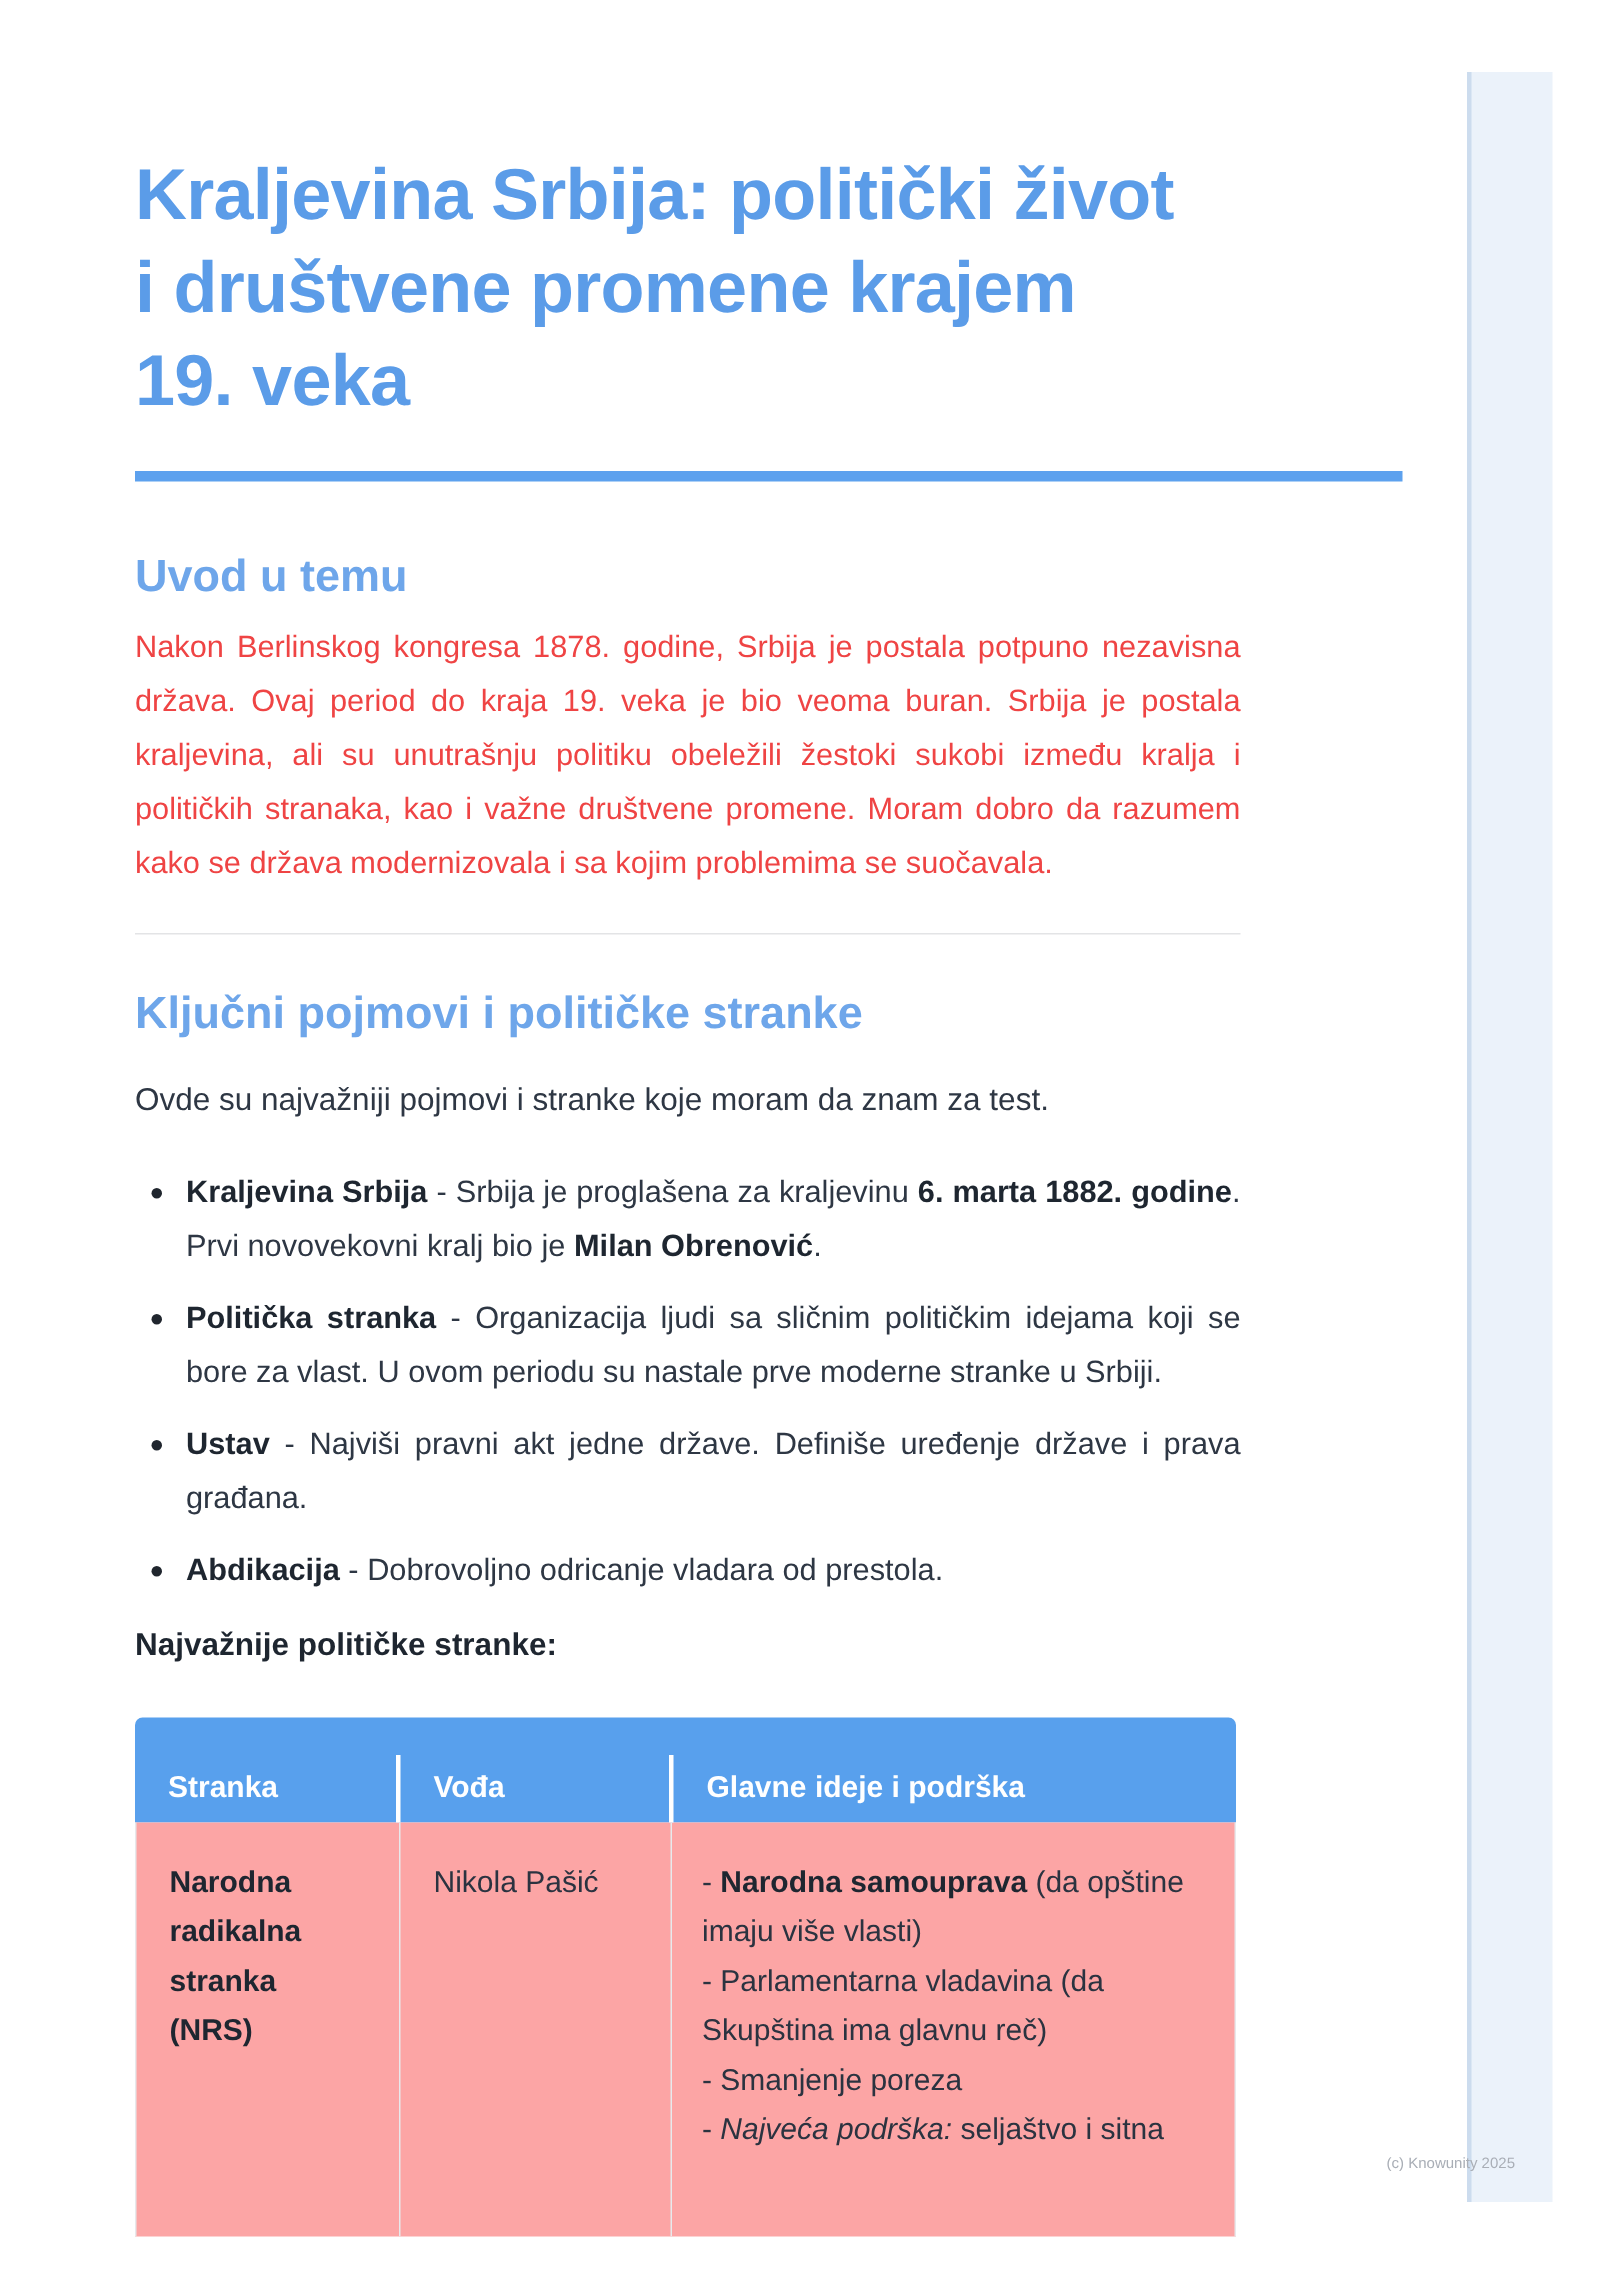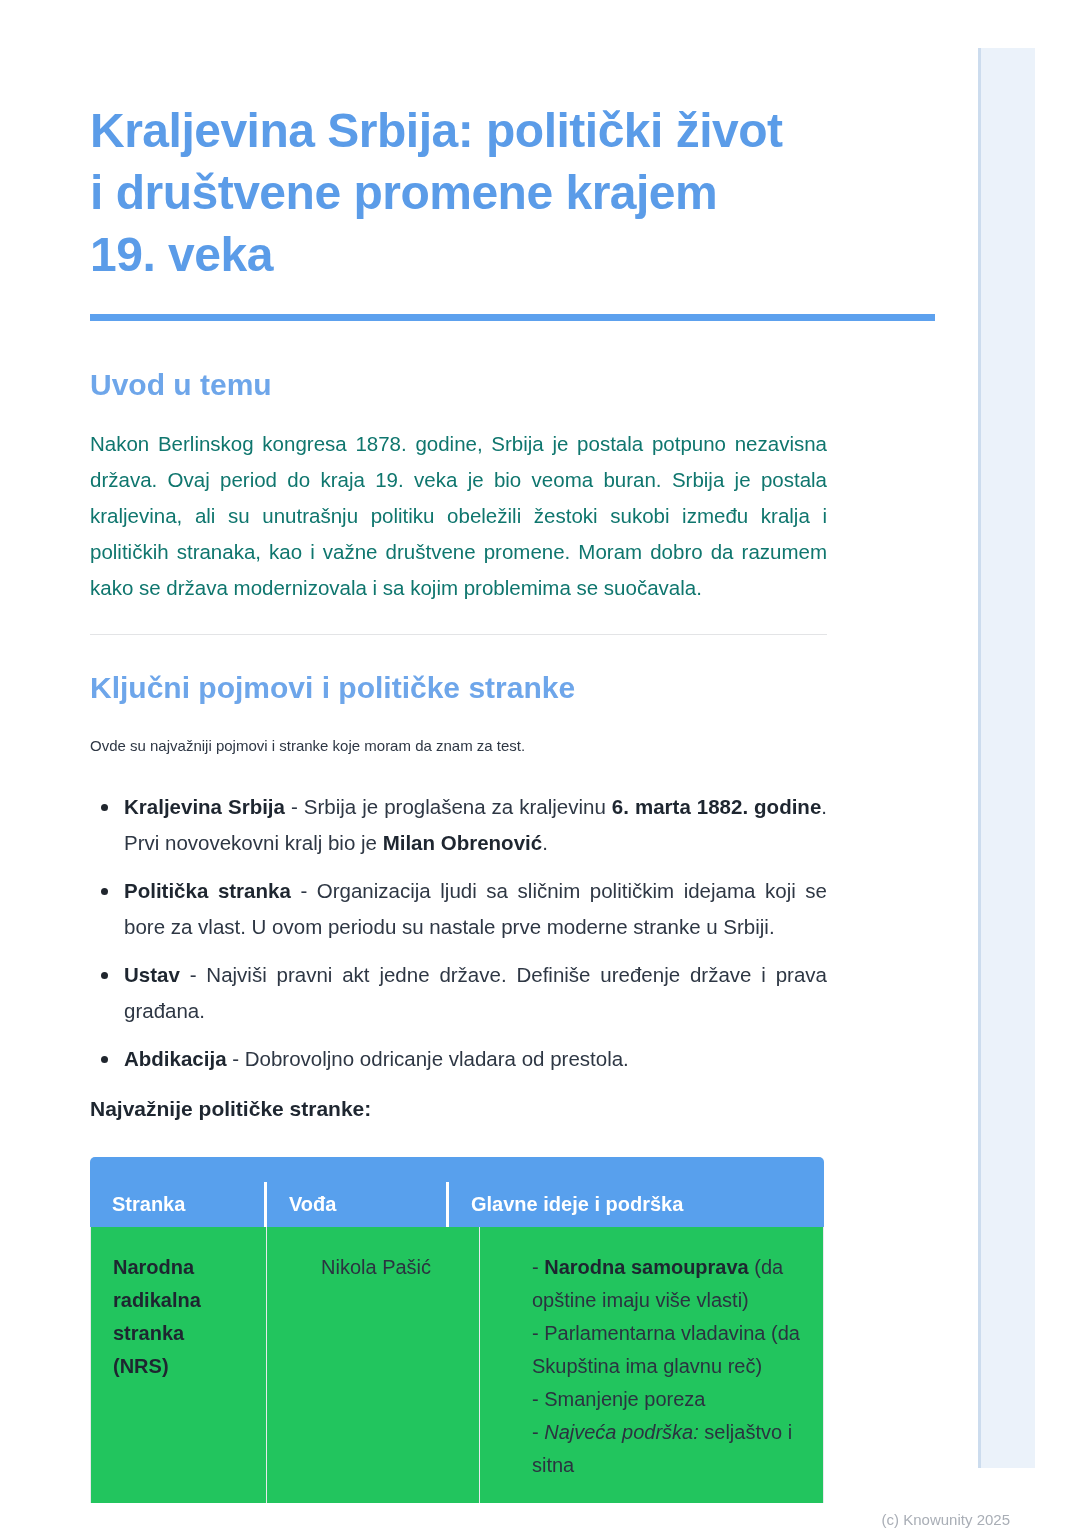--- a/index.html
+++ b/index.html
@@ -18,26 +18,26 @@
 
   .doc-title { margin-top:100px; color:#5b9ce8; font-weight:700;
     font-size:48px; line-height:62px; letter-spacing:-0.5px; }
   .doc-title .line { white-space:nowrap; }
 
   .title-rule { margin-top:28px; width:845px; height:7px; background:#5da1ee; border:none; }
 
   .section-heading { margin-top:47px; color:#6ea6ea; font-size:30px; line-height:34px; font-weight:700; }
   .section-heading.second { margin-top:36px; }
 
-  .body-paragraph { margin-top:24px; font-size:20.5px; line-height:36px;
-    text-align:justify; color:#0f766e; }
+  .body-paragraph { margin-top:12px; font-size:20.5px; line-height:36px;
+    text-align:justify; color:#ef4444; }
 
   .divider { margin-top:28px; width:737px; height:1px; background:#e3e4e6; border:none; }
 
-  .lead-paragraph { margin-top:26px; font-size:15px; line-height:30px; color:#2e3744; }
+  .lead-paragraph { margin-top:26px; font-size:21px; line-height:30px; color:#2e3744; }
 
   .bullet-list { margin-top:28px; list-style:none; }
   .bullet-list li { position:relative; padding-left:34px; font-size:20.5px;
     line-height:36px; text-align:justify; color:#2e3744; }
   .bullet-list li + li { margin-top:12px; }
   .bullet-list li .dot { position:absolute; left:11px; top:15px; width:7px; height:7px;
     border-radius:50%; background:#20262e; }
 
   .b { font-weight:700; color:#1e2630;text-align:center; }
   .i { font-style:italic; }
@@ -46,27 +46,27 @@
 
   
   .parties-table { margin-top:36px; width:734px; }
   .thead { display:flex; height:70px; background:#58a0ed; border-radius:5px 5px 0 0; }
   .th { display:flex; align-items:center; padding:0 22px; color:#ffffff;
     font-size:20px; font-weight:700;margin-top:25px; }
   .th.c1 { width:177px; border-right:3px solid #ffffff; }
   .th.c2 { width:182px; border-right:3px solid #ffffff; }
   .th.c3 { flex:1; }
   .trow { display:flex; height:276px; overflow:hidden;
-    border-left:1px solid #e7e9ec; border-right:1px solid #e7e9ec; background:#22c55e;gap:32px; }
+    border-left:1px solid #e7e9ec; border-right:1px solid #e7e9ec; background:#fca5a5; }
   .td { padding:24px 22px 0; font-size:20px; line-height:33px; color:#2b3340; }
   .td.c1 { width:176px; border-right:1px solid #e7e9ec; font-weight:700; color:#1e2630; }
   .td.c2 { width:181px; border-right:1px solid #e7e9ec; }
   .td.c3 { flex:1; padding:24px 20px 0; }
 
-  .footer-note { position:absolute; top:1511px; right:70px; font-size:15px;
+  .footer-note { position:absolute; top:1437px; right:70px; font-size:10px;
     color:#a9aeb6; z-index:3;margin-left:17px; }
 </style>
 </head>
 <body>
 
 <div class="page">
 
   <div class="edge-strip"></div>
 
   <div class="content">

